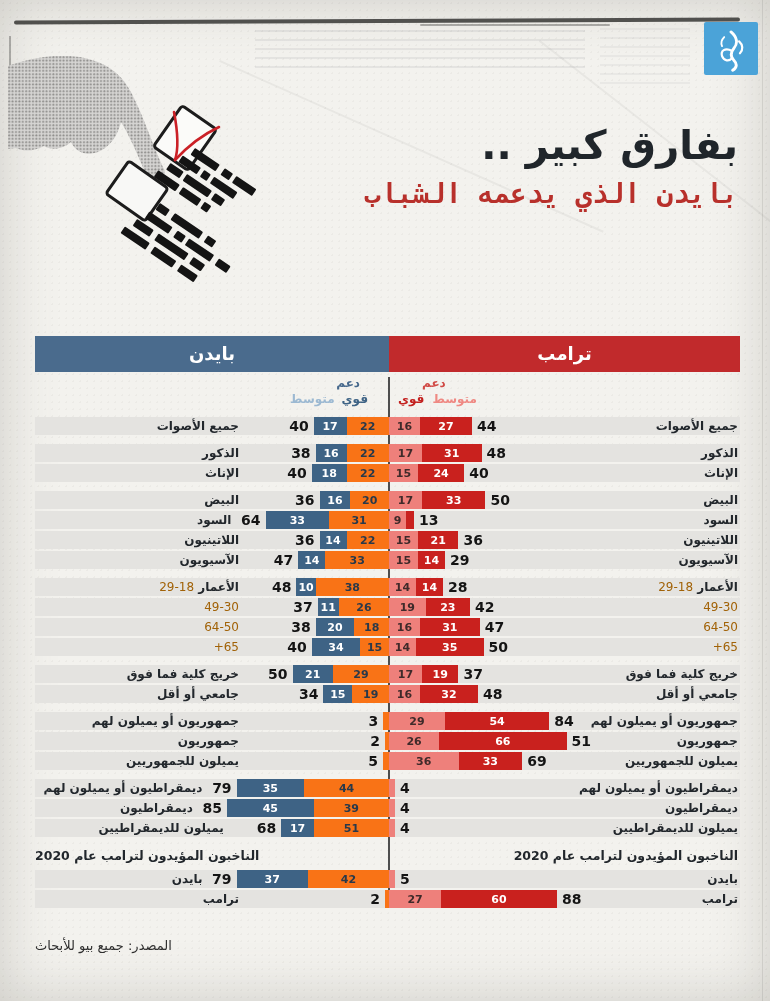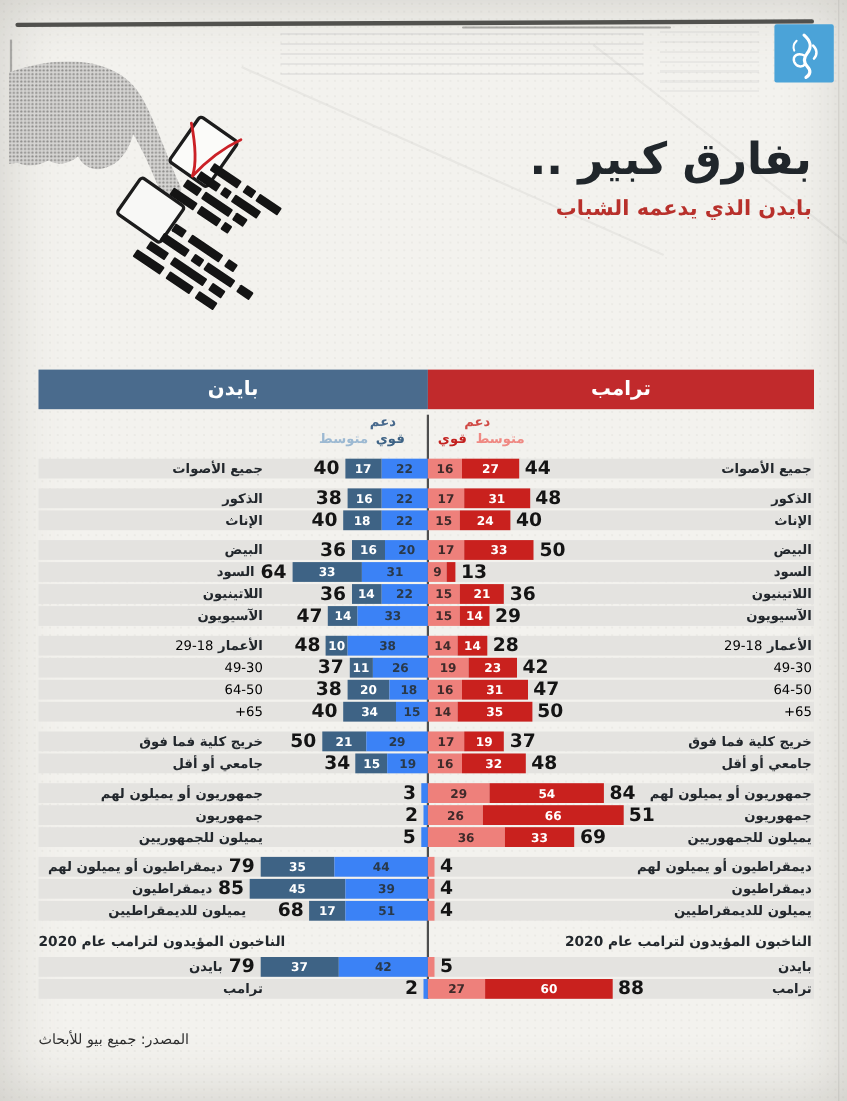--- a/index.html
+++ b/index.html
@@ -29,21 +29,21 @@
 
   
   .logo{position:absolute;top:22px;left:704px;width:54px;height:53px;background:#4ba3d8;border-radius:2px;
     display:flex;align-items:center;justify-content:center;}
 
   
   .titles{position:absolute;top:77px;right:32px;text-align:right;direction:rtl;margin-top:45px;}
   .t1{font-size:40px;font-weight:bold;color:#20262b;margin-bottom:10px;letter-spacing:-1px;}
   .t2{font-size:26px;font-weight:bold;color:#3a4046;margin-bottom:13px;}
   .t3{font-size:33px;font-weight:bold;color:#5d82a2;margin-bottom:15px;}
-  .t4{font-size:19px;font-weight:bold;color:#b8302b;}
+  .t4{font-size:27px;font-weight:bold;color:#b8302b;font-family:Liberation Mono, monospace;}
 
   
   .chart{position:absolute;left:35px;top:336px;width:705px;}
   .hdr{display:flex;height:36px;}
   .hdr div{color:#fff;font-size:18px;font-weight:bold;text-align:center;line-height:36px;}
   .bh{width:354px;background:#4a6b8d;}
   .th{width:351px;background:#c12a2c;}
   .chart-body{position:relative;margin-top:3px;}
   .divider{position:absolute;left:353px;top:2px;bottom:0;width:2px;background:#4e4e4e;z-index:1;}
 
@@ -60,30 +60,30 @@
 
   .group{margin-top:9px;}
   .group:first-of-type{margin-top:5px;}
   .row{position:relative;height:18px;background:#e4e3e0;margin-bottom:2px;}
   .half{position:absolute;top:0;bottom:0;display:flex;align-items:center;z-index:2;}
   .hl{left:0;width:354px;justify-content:flex-end;}
   .hr{left:354px;right:0;}
   .bar{height:100%;flex:none;display:flex;align-items:center;justify-content:center;
        font-size:11px;font-weight:bold;overflow:hidden;}
   .b-strong{background:#3e6385;color:#fff;}
-  .b-mod{background:#3b82f6;color:#29394a;}
+  .b-mod{background:#f97316;color:#29394a;}
   .t-mod{background:#ee807b;color:#3f2a2a;}
   .t-strong{background:#c9211e;color:#fff;}
-  .total{font-size:17px;font-weight:bold;color:#141414;}
+  .total{font-size:14px;font-weight:bold;color:#141414;}
   .hl .total{margin-right:5px;}
   .hr .total{margin-left:5px;}
   .rlabel{position:absolute;top:50%;transform:translateY(-50%);white-space:nowrap;
     direction:rtl;unicode-bidi:isolate;font-size:12px;font-weight:bold;color:#22272c;}
   .rl{right:2px;}
-  .range{font-weight:normal;color:#000000;}
+  .range{font-weight:normal;color:#a16207;}
   .sechdr{position:relative;height:16px;margin:11px 0 6px;font-size:12.5px;font-weight:bold;color:#22272c;}
   .sechdr span{position:absolute;direction:rtl;white-space:nowrap;}
   .shl{left:0;} .shr{right:2px;}
   .sechdr + .group{margin-top:0;}
 
   .source{position:absolute;left:35px;top:938px;font-size:13px;color:#2e2e2e;direction:rtl;}
   .illu{position:absolute;left:8px;top:56px;}
 </style>
 </head>
 <body>

